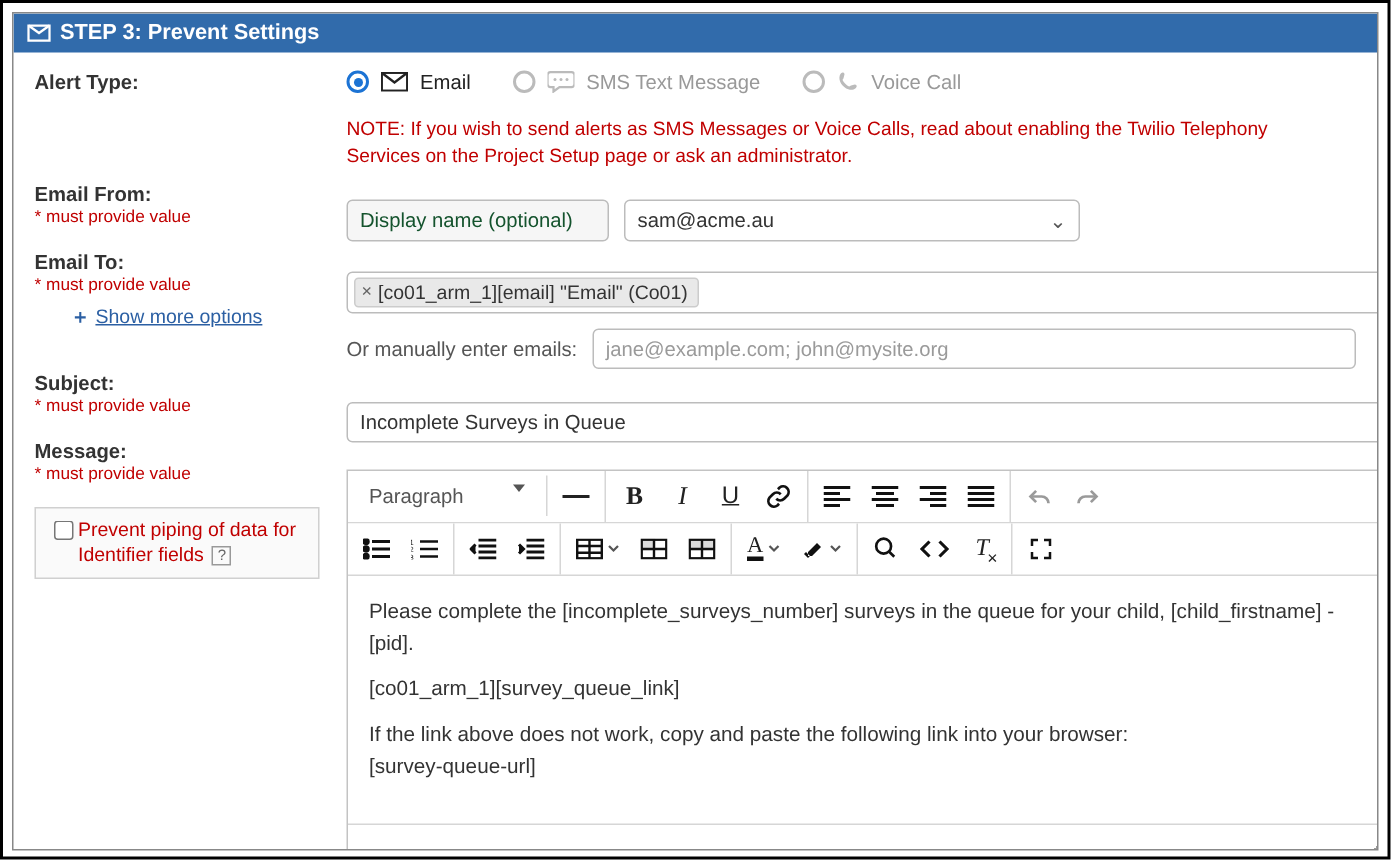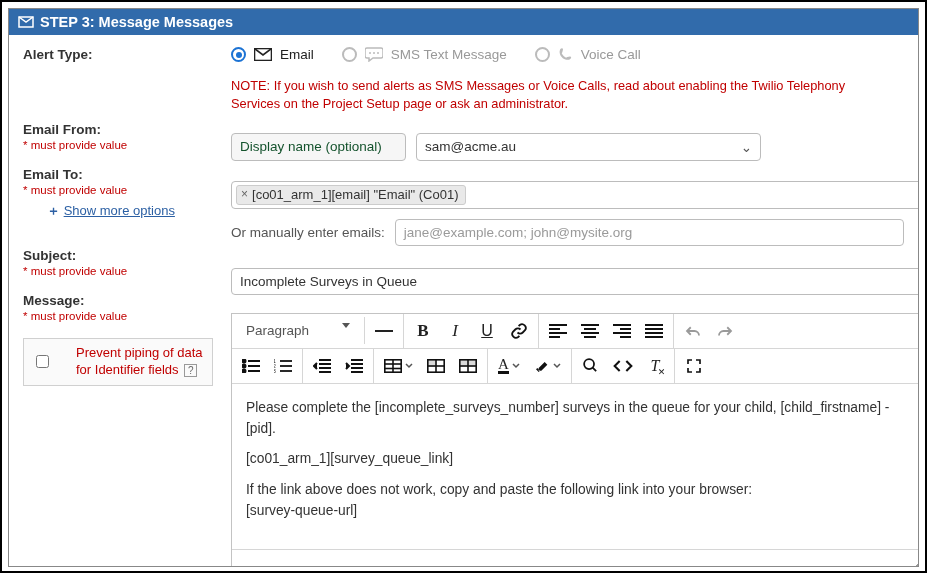--- a/index.html
+++ b/index.html
@@ -89,21 +89,21 @@
     border: 1px solid #bcbcbc;
     border-radius: 4px;
     background: #fff;
     font-size: 13.5px;
     padding: 5px 8px;
     color: #333;
   }
   .from-row { display: flex; gap: 10px; }
   .from-display { width: 175px; background:#f6f6f6; color:#14532d;}
   .from-select {
-    width: 345px;
+    width: 304px;
     display: flex; align-items: center; justify-content: space-between;
   }
   .from-select .chev { color: #555; }
 
   .tagbox {
     width: 700px;
     padding: 3px 4px;
     display: flex; align-items: center;
   }
   .tag {
@@ -179,22 +179,22 @@
     background:
      linear-gradient(135deg, transparent 0 50%, #9a9a9a 50% 56%, transparent 56% 66%, #9a9a9a 66% 72%, transparent 72% 82%, #9a9a9a 82% 88%, transparent 88%);
   }
 
   
   .piping-box {
     border: 1px solid #d0d0d0;
     background: #fafafa;
     padding: 6px 8px;
     display: flex;
-    align-items: center;
-    gap: 24px;
+    align-items: flex-start;
+    gap: 0;
     width: 190px;
     margin-top: 2px;
   }
   .piping-box input[type=checkbox]{ margin-top:2px; }
   .piping-text { color: #c00000; font-size: 13px; line-height: 1.3; }
   .help-q {
     display:inline-block; border:1px solid #999; color:#666;
     font-size:10px; width:13px; height:13px; text-align:center;
     line-height:12px; vertical-align: middle; margin-left:2px;
   }
@@ -210,21 +210,21 @@
 <div class="outer">
 <div class="frame">
 
   <div class="header">
 
     <svg width="16" height="12" viewBox="0 0 16 12" fill="#fff">
           <path d="M0 0h16v12H0z" fill="none"></path>
           <path d="M1 1h14v10H1z" fill="none" stroke="#fff" stroke-width="1.5"></path>
           <path d="M1 1l7 5 7-5" fill="none" stroke="#fff" stroke-width="1.5"></path>
         </svg>
-    <span>STEP 3: Message Messages</span>
+    <span>STEP 3: Prevent Settings</span>
   </div>
 
   <div class="body">
 
     <div class="leftcol">
 
       <div class="row" style="margin-bottom:60px;">
         <div class="label-bold">Alert Type:</div>
       </div>
 

